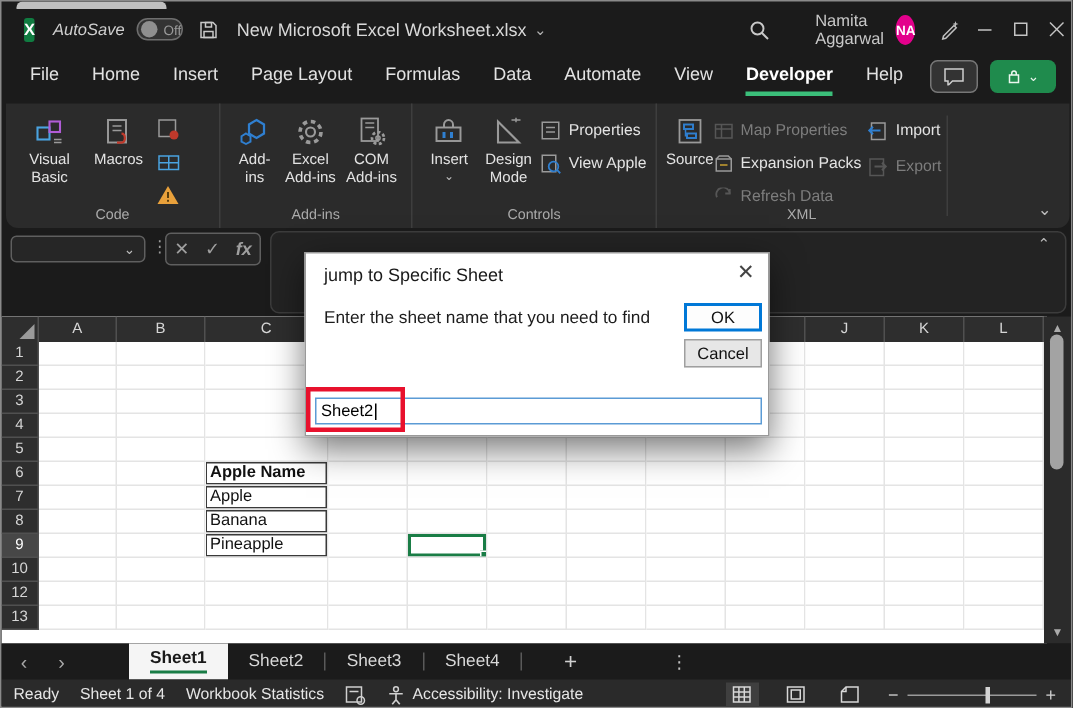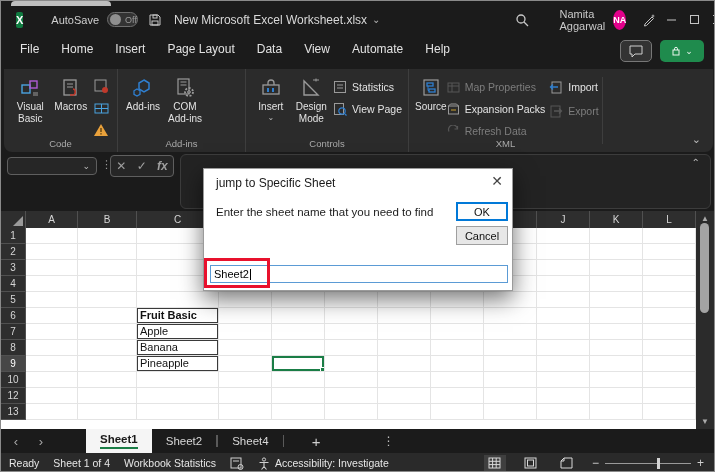--- a/index.html
+++ b/index.html
@@ -2,21 +2,21 @@
 <html><head>
 <meta charset="utf-8">
 <style>
   html,body{margin:0;padding:0;background:#555;}
   *{box-sizing:border-box;font-family:"Liberation Sans",sans-serif;}
   #app{position:relative;width:715px;height:472px;background:#1b1b1b;overflow:hidden;border:1px solid #8a8a8a;}
   
   #artifact-tab{position:absolute;left:10px;top:0;width:100px;height:5px;background:#bfbfbf;border-radius:4px 4px 0 0;}
   #titlebar{position:absolute;left:0;top:5px;width:100%;height:27px;display:flex;align-items:center;color:#cfcfcf;font-size:11px;}
   .excel-logo{width:16px;height:16px;margin-left:15px;background:#107c41;border-radius:2px;color:#fff;font-weight:bold;font-size:11px;display:flex;align-items:center;justify-content:center;}
-  #autosave-lbl{margin-left:28px;}
+  #autosave-lbl{margin-left:12px;font-style:italic;}
   .toggle{margin-left:8px;width:38px;height:15px;border:1px solid #6e6e6e;border-radius:8px;background:#333;display:flex;align-items:center;}
   .toggle .knob{width:11px;height:11px;border-radius:50%;background:#8f8f8f;margin-left:2px;}
   .toggle .off{font-size:9px;color:#9a9a9a;margin-left:4px;}
   .tb-icon{margin-left:10px;display:flex;align-items:center;}
   #doc-title{margin-left:12px;color:#d9d9d9;font-size:12px;white-space:nowrap;}
   .chev{color:#b5b5b5;font-size:10px;margin-left:5px;}
   #user-name{margin-left:8px;color:#c9c9c9;font-size:11px;}
   #avatar{width:20px;height:20px;border-radius:50%;display:flex;align-items:center;justify-content:center;color:#fff;font-size:9px;font-weight:bold;margin-left:8px;}
   .winbtn{width:30px;height:27px;display:flex;align-items:center;justify-content:center;color:#c4c4c4;font-size:13px;}
   
@@ -158,27 +158,33 @@
         <div class="rtab">
           <span>Home</span>
         </div>
         <div class="rtab">
           <span>Insert</span>
         </div>
         <div class="rtab">
           <span>Page Layout</span>
         </div>
         <div class="rtab">
+          <span>Formulas</span>
+        </div>
+        <div class="rtab">
           <span>Data</span>
         </div>
         <div class="rtab">
+          <span>Automate</span>
+        </div>
+        <div class="rtab">
           <span>View</span>
         </div>
-        <div class="rtab">
-          <span>Automate</span>
+        <div class="rtab active">
+          <span>Developer</span>
         </div>
         <div class="rtab">
           <span>Help</span>
         </div>
       </div>
     <div id="comment-btn">
       <svg width="14" height="12" viewBox="0 0 14 12">
           <path d="M1 1h12v8H6l-3 3v-3H1z" fill="none" stroke="#cfcfcf"></path>
         </svg>
     </div>
@@ -186,21 +192,21 @@
       <svg width="10" height="11" viewBox="0 0 10 11">
           <rect x="2" y="4" width="6" height="5" fill="none" stroke="#eaf6ee"></rect>
           <path d="M3.5 4V2.8a1.5 1.5 0 013 0V4" fill="none" stroke="#eaf6ee"></path>
         </svg>
       <span>⌄</span>
     </div>
   </div>
 
   <div id="ribbon">
 
-    <div class="rgroup" style="width:114px">
+    <div class="rgroup" style="width:143px">
       <div class="bigbtn">
         <span class="ic">
           <svg width="22" height="22" viewBox="0 0 22 22">
               <rect x="3" y="8" width="8" height="8" fill="none" stroke="#4aa3e0" stroke-width="1.4"></rect>
               <rect x="11" y="4" width="7" height="7" fill="none" stroke="#b05cd6" stroke-width="1.4"></rect>
               <line x1="14" y1="16" x2="19" y2="16" stroke="#9a9a9a"></line>
               <line x1="14" y1="18" x2="19" y2="18" stroke="#9a9a9a"></line>
             </svg>
         </span>
         <span>Visual Basic</span>
@@ -243,20 +249,29 @@
 
     <div class="rgroup" style="width:128px">
       <div class="bigbtn" style="width:38px">
         <span class="ic">
           <svg width="22" height="22" viewBox="0 0 22 22">
               <path d="M12 3l5 3v6l-5 3-5-3V6z" fill="none" stroke="#2f7fd0" stroke-width="1.5"></path>
               <path d="M5 12l3 1.8v3.6L5 19l-3-1.6v-3.6z" fill="none" stroke="#2f7fd0" stroke-width="1.3"></path>
             </svg>
         </span>
         <span>Add-ins</span>
+      </div>
+      <div class="bigbtn">
+        <span class="ic">
+          <svg width="22" height="22" viewBox="0 0 22 22">
+              <circle cx="11" cy="11" r="7" fill="none" stroke="#9a9a9a" stroke-width="2.4" stroke-dasharray="3 2.5"></circle>
+              <circle cx="11" cy="11" r="3" fill="none" stroke="#9a9a9a" stroke-width="1.4"></circle>
+            </svg>
+        </span>
+        <span>Excel Add-ins</span>
       </div>
       <div class="bigbtn">
         <span class="ic">
           <svg width="22" height="22" viewBox="0 0 22 22">
               <rect x="4" y="2" width="11" height="15" fill="none" stroke="#9a9a9a" stroke-width="1.2"></rect>
               <line x1="6.5" y1="5" x2="12.5" y2="5" stroke="#9a9a9a"></line>
               <line x1="6.5" y1="8" x2="12.5" y2="8" stroke="#9a9a9a"></line>
               <circle cx="15" cy="15" r="4" fill="none" stroke="#9a9a9a" stroke-width="1.8" stroke-dasharray="2 1.6"></circle>
               <circle cx="15" cy="15" r="1.4" fill="none" stroke="#9a9a9a"></circle>
             </svg>
@@ -289,29 +304,29 @@
         </span>
         <span>Design Mode</span>
       </div>
       <div class="smcol" style="gap:2px">
         <div class="smallbtn">
           <svg width="14" height="14" viewBox="0 0 14 14">
               <rect x="1.5" y="1.5" width="11" height="11" fill="none" stroke="#9a9a9a"></rect>
               <line x1="4" y1="5" x2="10" y2="5" stroke="#9a9a9a"></line>
               <line x1="4" y1="8" x2="10" y2="8" stroke="#9a9a9a"></line>
             </svg>
-          <span>Statistics</span>
+          <span>Properties</span>
         </div>
         <div class="smallbtn">
           <svg width="14" height="14" viewBox="0 0 14 14">
               <rect x="1.5" y="1.5" width="9" height="11" fill="none" stroke="#9a9a9a"></rect>
               <circle cx="9" cy="9" r="3.2" fill="none" stroke="#2f7fd0" stroke-width="1.2"></circle>
               <line x1="11.3" y1="11.3" x2="13.5" y2="13.5" stroke="#2f7fd0" stroke-width="1.2"></line>
             </svg>
-          <span>View Page</span>
+          <span>View Apple</span>
         </div>
       </div>
       <div class="glabel">Controls</div>
     </div>
 
     <div class="rgroup" style="width:193px;border-right:none">
       <div class="bigbtn" style="width:42px">
         <span class="ic">
           <svg width="22" height="22" viewBox="0 0 22 22">
               <rect x="4" y="3" width="14" height="15" fill="none" stroke="#9a9a9a" stroke-width="1.2"></rect>
@@ -472,21 +487,21 @@
           <div class="cell" style="width: 53px;"></div>
           <div class="cell" style="width: 53px;"></div>
           <div class="cell" style="width: 53px;"></div>
           <div class="cell" style="width: 53px;"></div>
           <div class="cell" style="width: 53px;"></div>
         </div>
         <div class="grow">
           <div class="rhdr">6</div>
           <div class="cell" style="width: 52px;"></div>
           <div class="cell" style="width: 59px;"></div>
-          <div class="cell bold tbl" style="width: 82px;">Fruit Basic</div>
+          <div class="cell bold tbl" style="width: 82px;">Apple Name</div>
           <div class="cell" style="width: 53px;"></div>
           <div class="cell" style="width: 53px;"></div>
           <div class="cell" style="width: 53px;"></div>
           <div class="cell" style="width: 53px;"></div>
           <div class="cell" style="width: 53px;"></div>
           <div class="cell" style="width: 53px;"></div>
           <div class="cell" style="width: 53px;"></div>
           <div class="cell" style="width: 53px;"></div>
           <div class="cell" style="width: 53px;"></div>
         </div>
@@ -607,20 +622,23 @@
     <span class="navarr">‹</span>
     <span class="navarr" style="width:20px">›</span>
     <div id="stabs">
         <div class="stab active">
           <span>Sheet1</span>
         </div>
         <div class="stab">
           <span>Sheet2</span>
         </div>
         <div class="stab-sep"></div>
+        <div class="stab">
+          <span>Sheet3</span>
+        </div>
         <div class="stab-sep"></div>
         <div class="stab">
           <span>Sheet4</span>
         </div>
         <div class="stab-sep"></div>
       </div>
     <span id="add-sheet">+</span>
     <span id="sheet-dots">⋮</span>
 
   </div>

